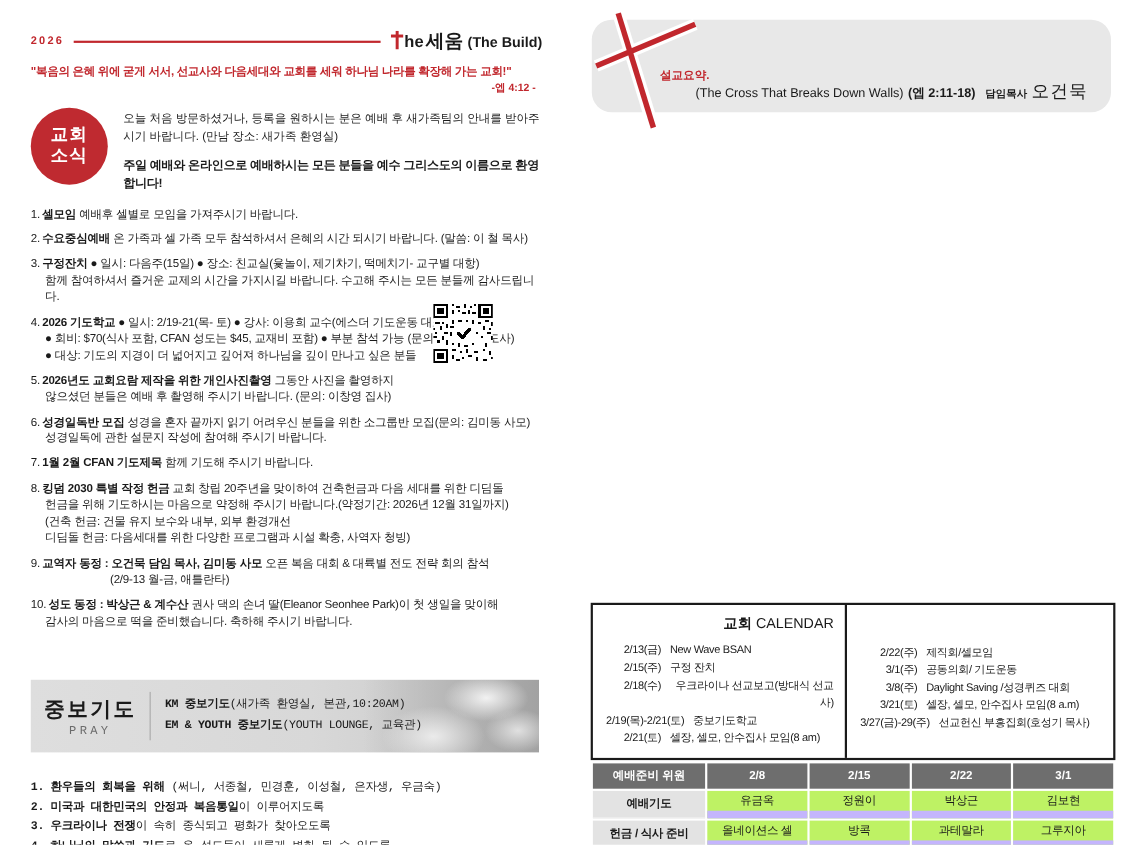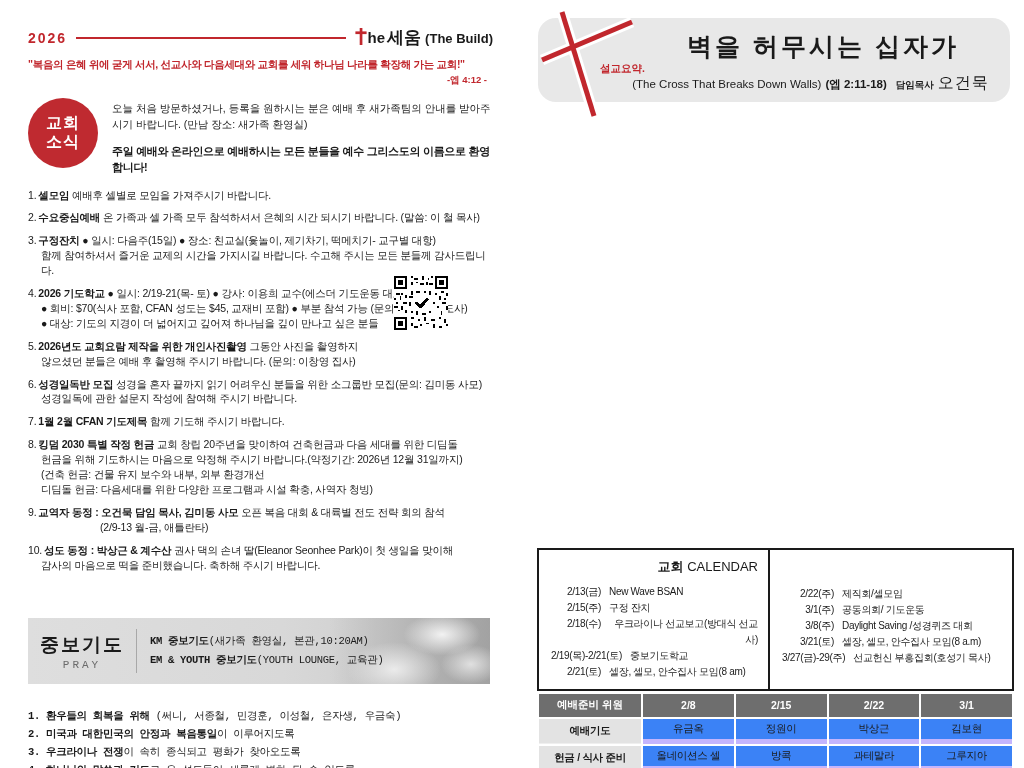--- a/index.html
+++ b/index.html
@@ -6,21 +6,21 @@
   html,body { width:1024px; height:768px; }
   body {
     position:relative; background:#ffffff; overflow:hidden;
     font-family:"Liberation Sans","DejaVu Sans",sans-serif; color:#1a1a1a;
   }
 
   
   .left-page { position:absolute; left:28px; top:26px; width:465px; }
 
   .masthead { display:flex; align-items:center; }
-  .year { color:#c1272d; font-weight:bold; font-size:14px; letter-spacing:2px; }
+  .year { color:#c1272d; font-weight:bold; font-size:10px; letter-spacing:2px; }
   .rule { flex:1; height:2px; background:#c1272d; margin:0 9px; }
   .logo { display:flex; align-items:baseline; font-weight:bold; white-space:nowrap; }
   .logo svg { margin-right:1px; transform:translateY(2px); }
   .logo-he { font-size:15px; }
   .logo-name { font-size:17px; margin-left:2px; }
   .logo-sub { font-size:13px; margin-left:4px; }
 
   .slogan { color:#c1272d; font-weight:bold; font-size:10.5px; margin-top:9px; letter-spacing:-0.3px; }
   .verse  { color:#c1272d; font-weight:bold; font-size:9.5px; text-align:right; margin-top:2px; padding-right:6px; }
 
@@ -82,21 +82,21 @@
   .cal-left { width:231px; border-right:2px solid #1a1a1a; }
   .cal-right { flex:1; padding-top:36px; }
   .cal-title { font-size:13px; margin-bottom:6px; letter-spacing:0; }
   .cal-title .ko { font-weight:bold; }
   .cal-row { display:flex; }
   .cal-date { flex-shrink:0; min-width:50px; margin-right:8px; white-space:nowrap; }
   .cal-right .cal-date { min-width:52px; }
 
   .duty { width:100%; border-collapse:separate; border-spacing:2px; margin-top:1px; table-layout:fixed; }
   .duty th { background:#6e6e6e; color:#fff; font-weight:bold; font-size:10.5px; height:23px; text-align:center; }
-  .duty td { text-align:center; font-size:10.5px; height:25px; background:#3b82f6; border-bottom:5px solid #c4b5fd; letter-spacing:-0.3px; }
+  .duty td { text-align:center; font-size:10.5px; height:25px; background:#bef264; border-bottom:7px solid #c4b5fd; letter-spacing:-0.3px; }
   .duty td.rowlabel { background:#e3e3e3; font-weight:bold; border-bottom:1px solid #efefef; }
 </style>
 </head>
 <body>
 
 <div class="left-page">
 
   <div class="masthead">
     <span class="year">2026</span>
     <span class="rule"></span>
@@ -262,21 +262,20 @@
 </div>
 
 <div class="sermon-banner">
   <svg class="sermon-cross" width="130" height="125" viewBox="0 0 130 125">
     <line x1="104" y1="18" x2="14" y2="56" stroke="#ffffff" stroke-width="11"></line>
     <line x1="34" y1="8" x2="66" y2="112" stroke="#ffffff" stroke-width="11"></line>
     <line x1="104" y1="18" x2="14" y2="56" stroke="#c1272d" stroke-width="5"></line>
     <line x1="34" y1="8" x2="66" y2="112" stroke="#c1272d" stroke-width="5"></line>
   </svg>
   <div class="sermon-label">설교요약.</div>
-  <div class="sermon-title">벽을 허무시는 십자가</div>
   <div class="sermon-sub">
     <span class="en">(The Cross That Breaks Down Walls)</span>
     <span class="ref">(엡 2:11-18)</span>
     <span class="role">담임목사</span>
     <span class="pastor">오건묵</span>
   </div>
 </div>
 
 <div class="right-tables">
   <div class="calendar">

